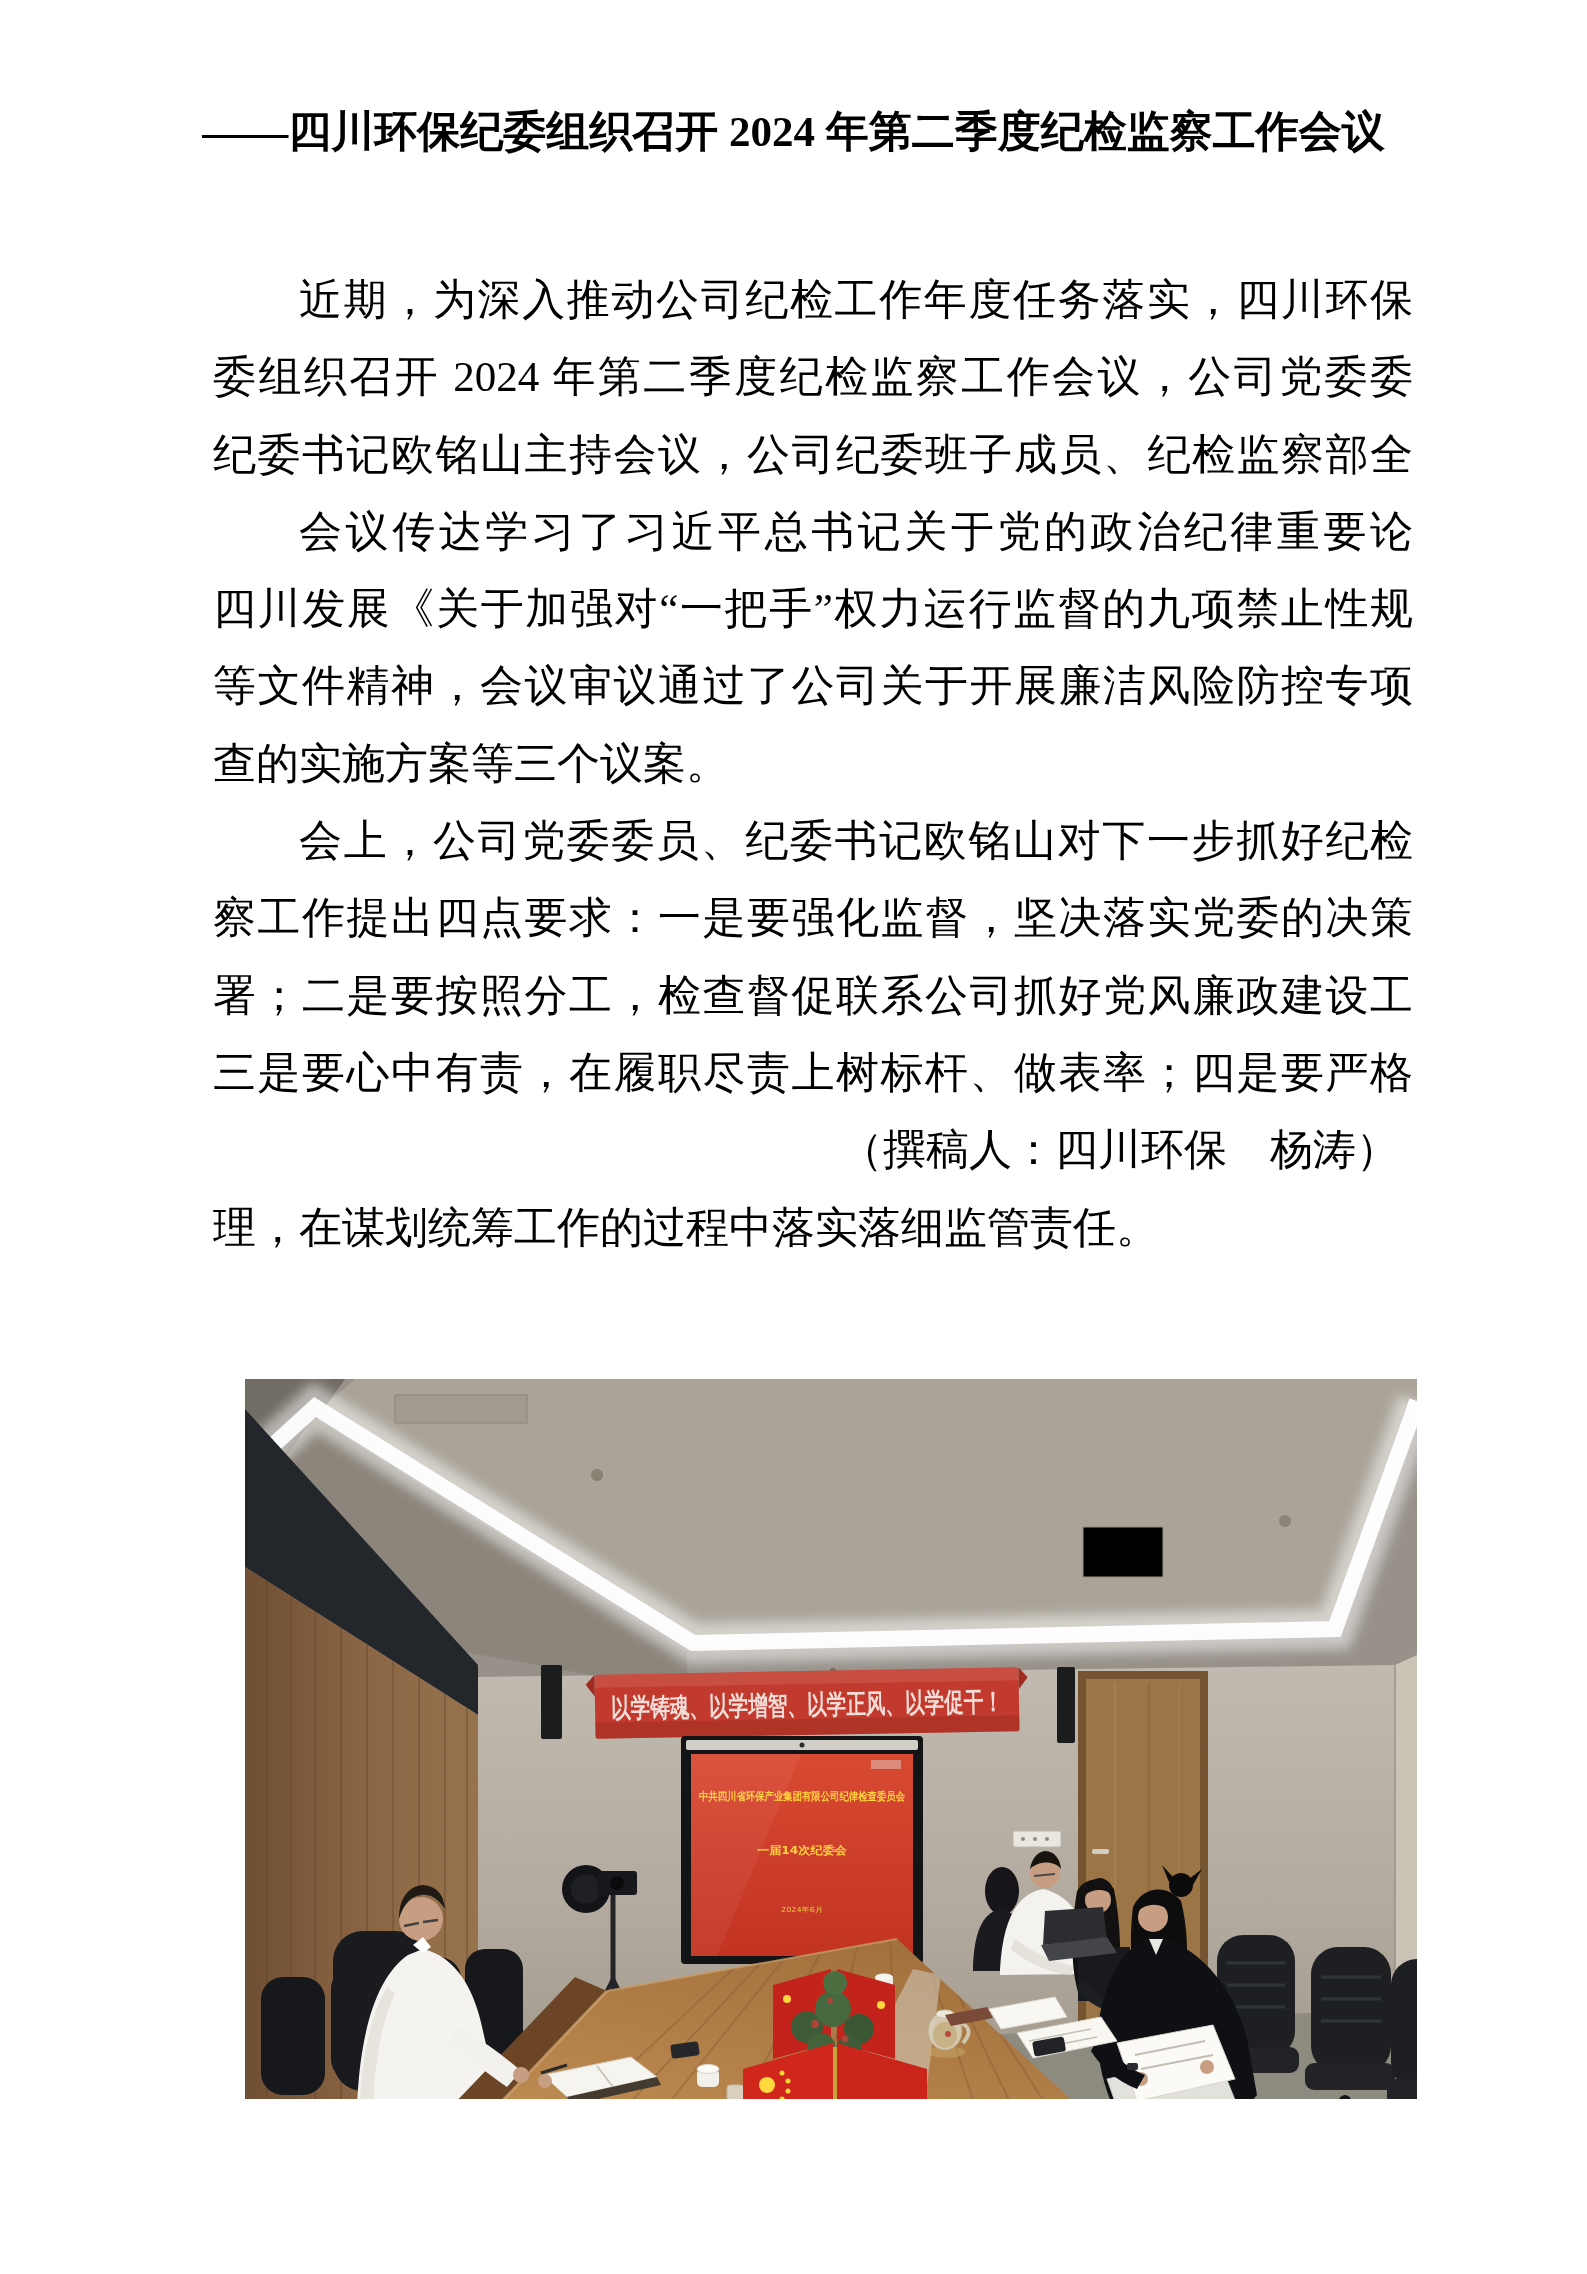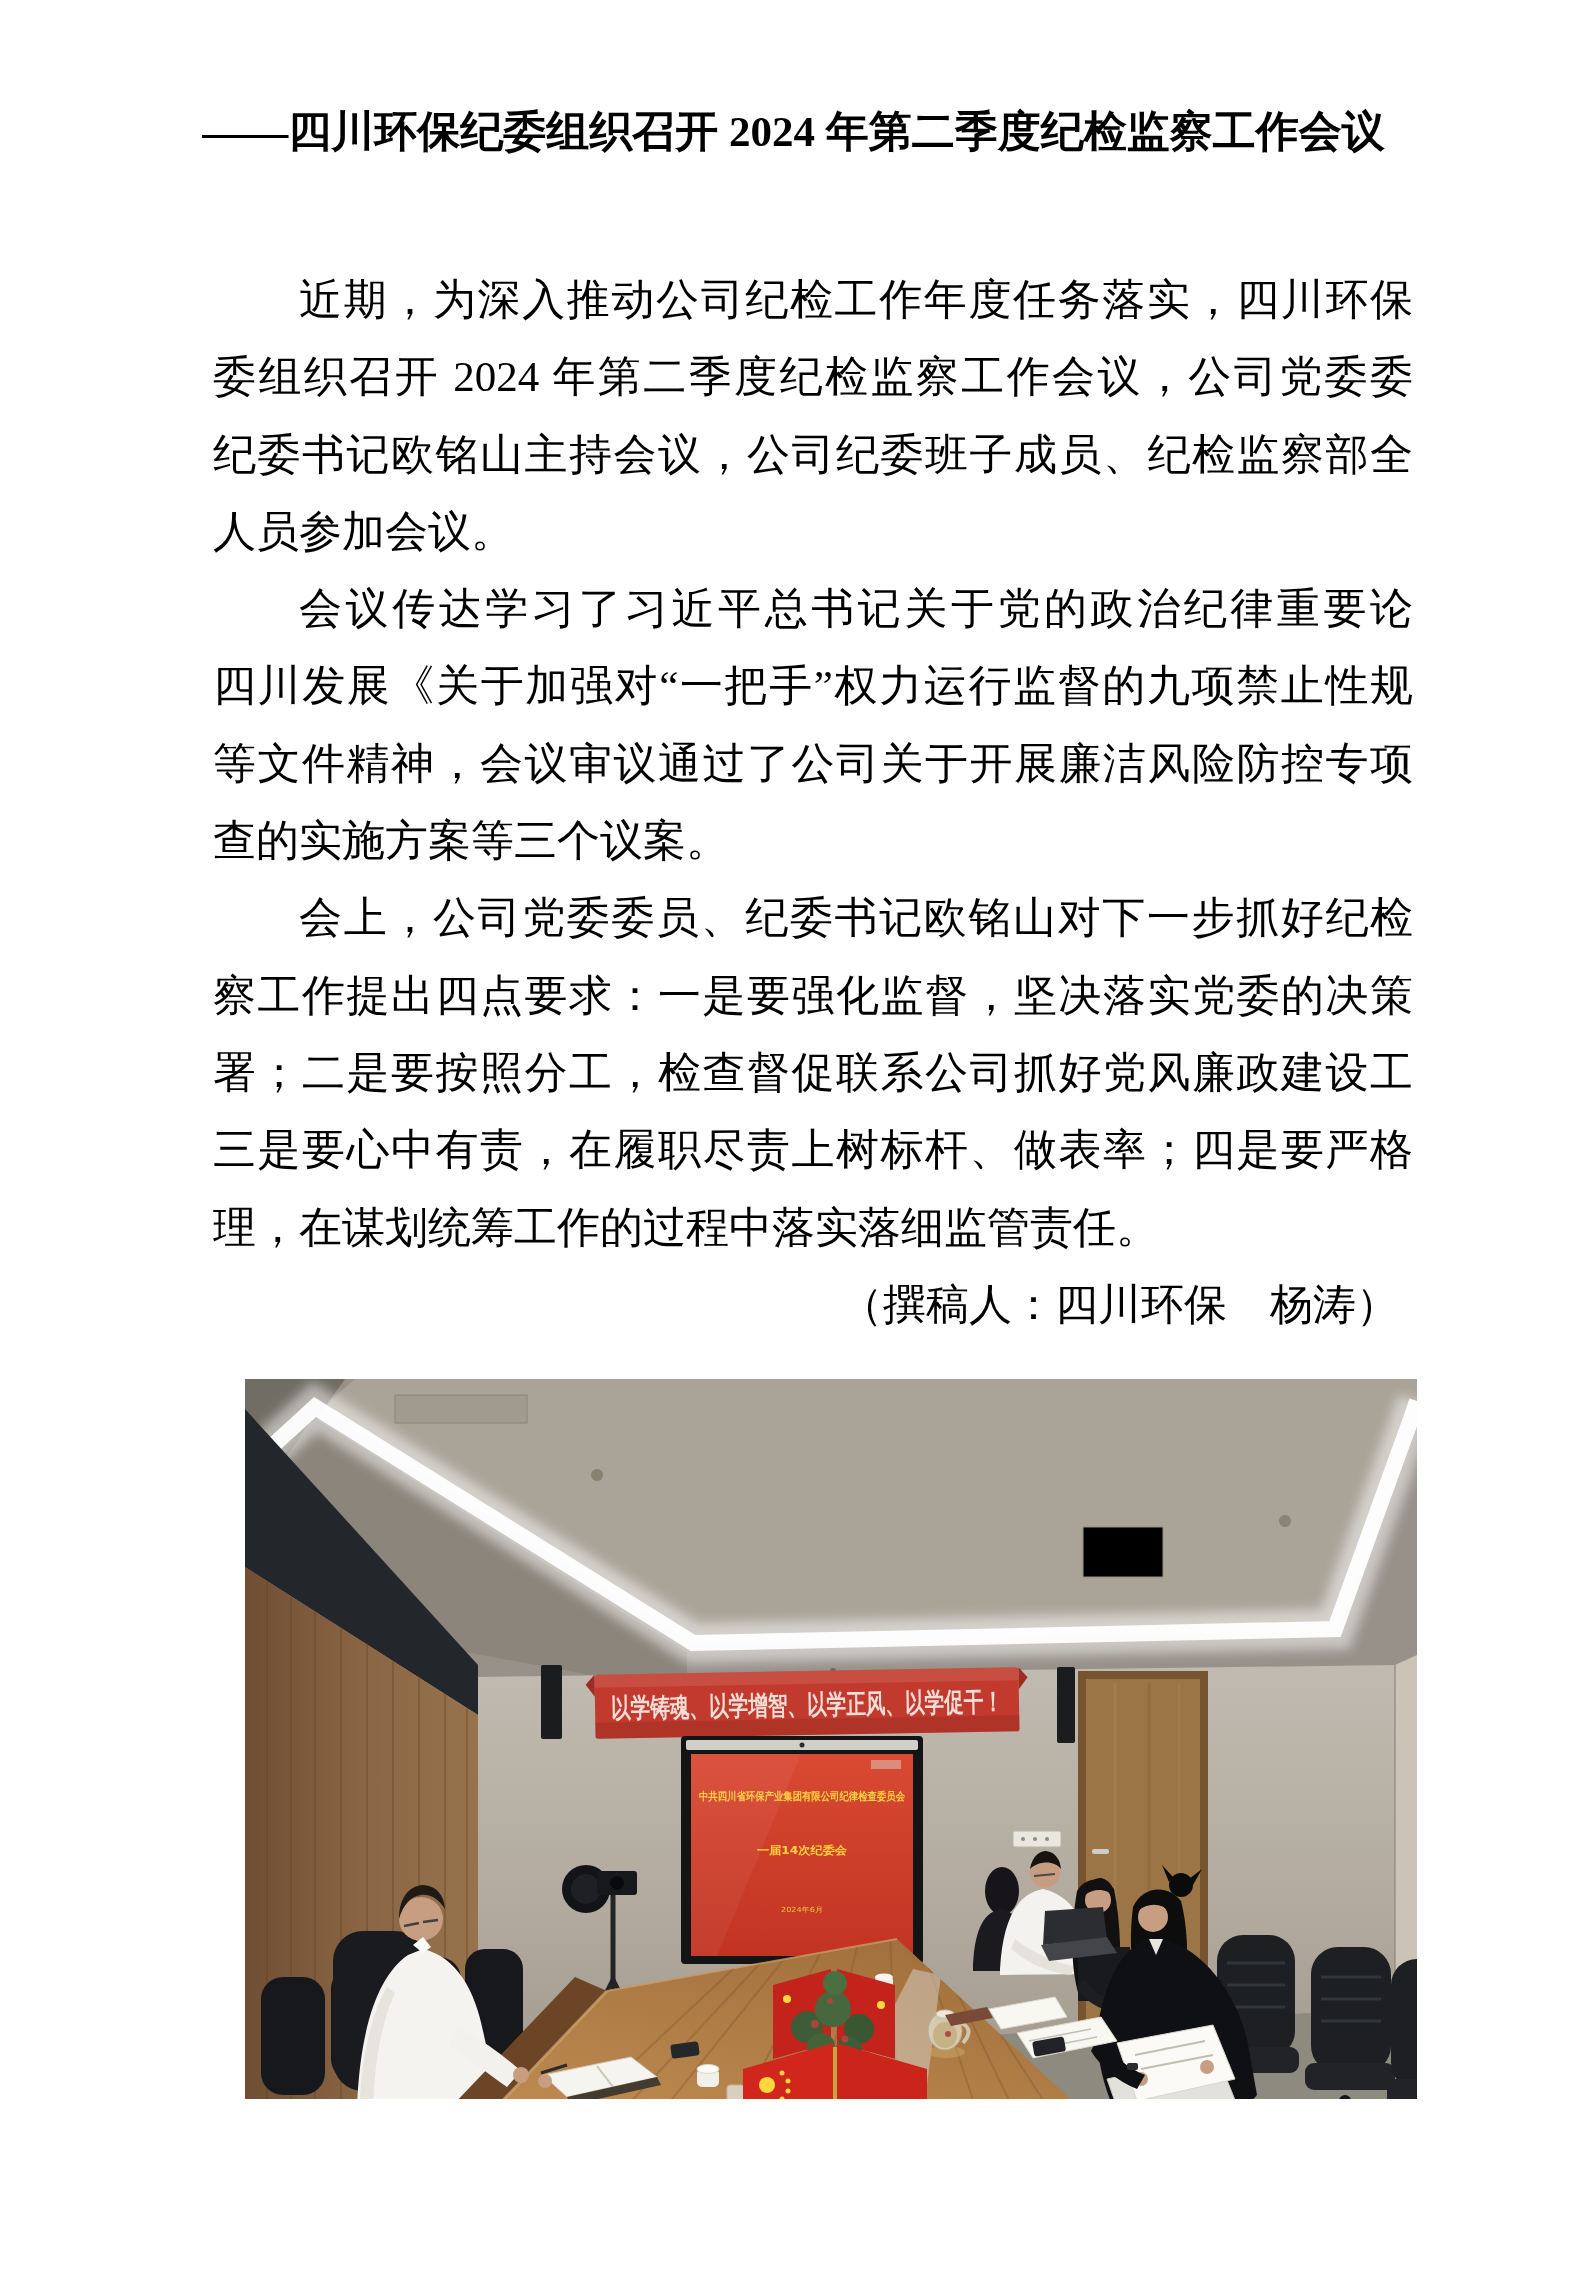--- a/index.html
+++ b/index.html
@@ -34,31 +34,30 @@
 <body>
 
 <div class="page">
 
   <div class="subtitle">——四川环保纪委组织召开 2024 年第二季度纪检监察工作会议</div>
 
   <div class="bodytext">
     <div class="line j indent">近期，为深入推动公司纪检工作年度任务落实，四川环保纪</div>
     <div class="line j">委组织召开 2024 年第二季度纪检监察工作会议，公司党委委员、</div>
     <div class="line j">纪委书记欧铭山主持会议，公司纪委班子成员、纪检监察部全体</div>
-    <div class="line">人员参加会议。</div>
     <div class="line j indent">会议传达学习了习近平总书记关于党的政治纪律重要论述、</div>
     <div class="line j">四川发展《关于加强对“一把手”权力运行监督的九项禁止性规定》</div>
     <div class="line j">等文件精神，会议审议通过了公司关于开展廉洁风险防控专项检</div>
     <div class="line">查的实施方案等三个议案。</div>
     <div class="line j indent">会上，公司党委委员、纪委书记欧铭山对下一步抓好纪检监</div>
     <div class="line j">察工作提出四点要求：一是要强化监督，坚决落实党委的决策部</div>
     <div class="line j">署；二是要按照分工，检查督促联系公司抓好党风廉政建设工作；</div>
     <div class="line j">三是要心中有责，在履职尽责上树标杆、做表率；四是要严格管</div>
+    <div class="line byline">（撰稿人：四川环保　杨涛）</div>
     <div class="line">理，在谋划统筹工作的过程中落实落细监管责任。</div>
-    <div class="line byline">（撰稿人：四川环保　杨涛）</div>
   </div>
 
   <figure class="photo">
     <svg width="1172" height="879" viewBox="0 0 1172 879" xmlns="http://www.w3.org/2000/svg">
       <defs>
         <linearGradient id="gWall" x1="0" y1="0" x2="0" y2="1">
           <stop offset="0" stop-color="#c1bab0"></stop>
             <stop offset="0.6" stop-color="#b2aa9e"></stop>
             <stop offset="1" stop-color="#a39b8e"></stop>
         </linearGradient>

